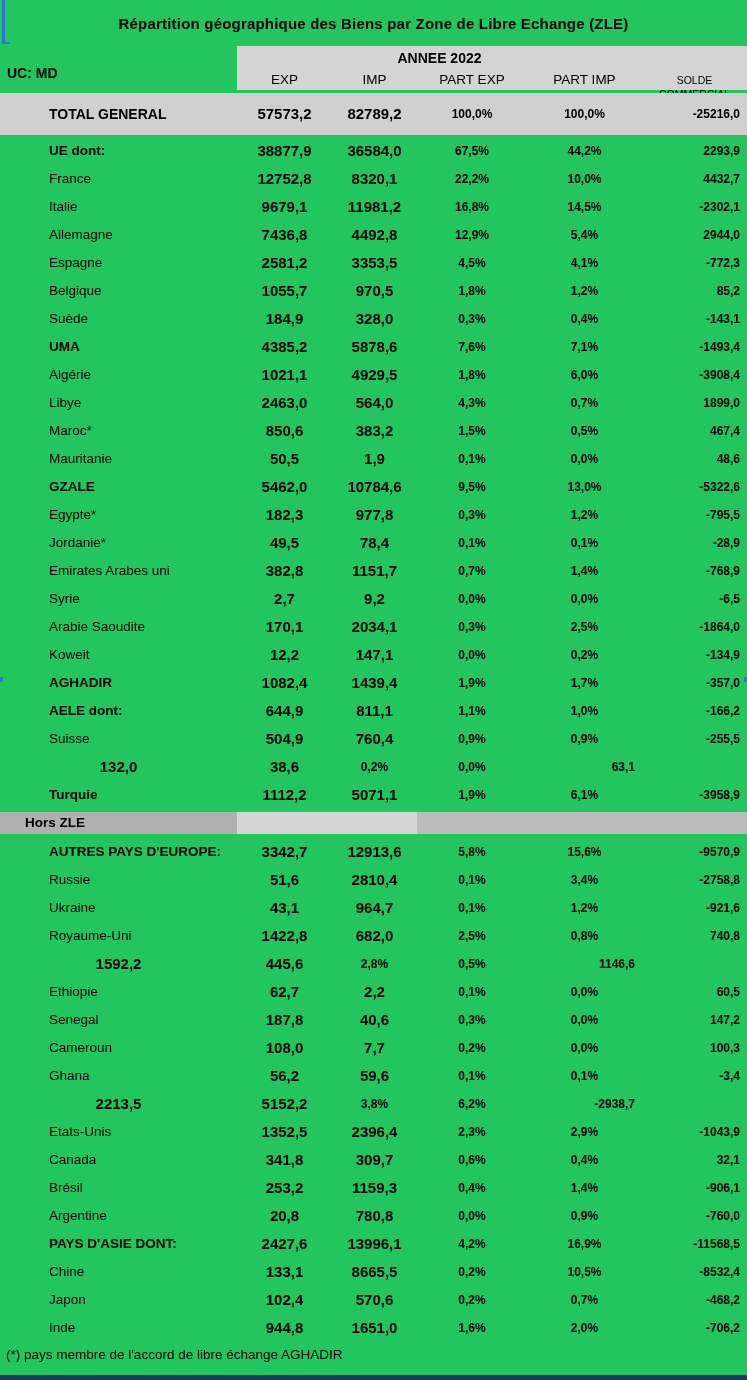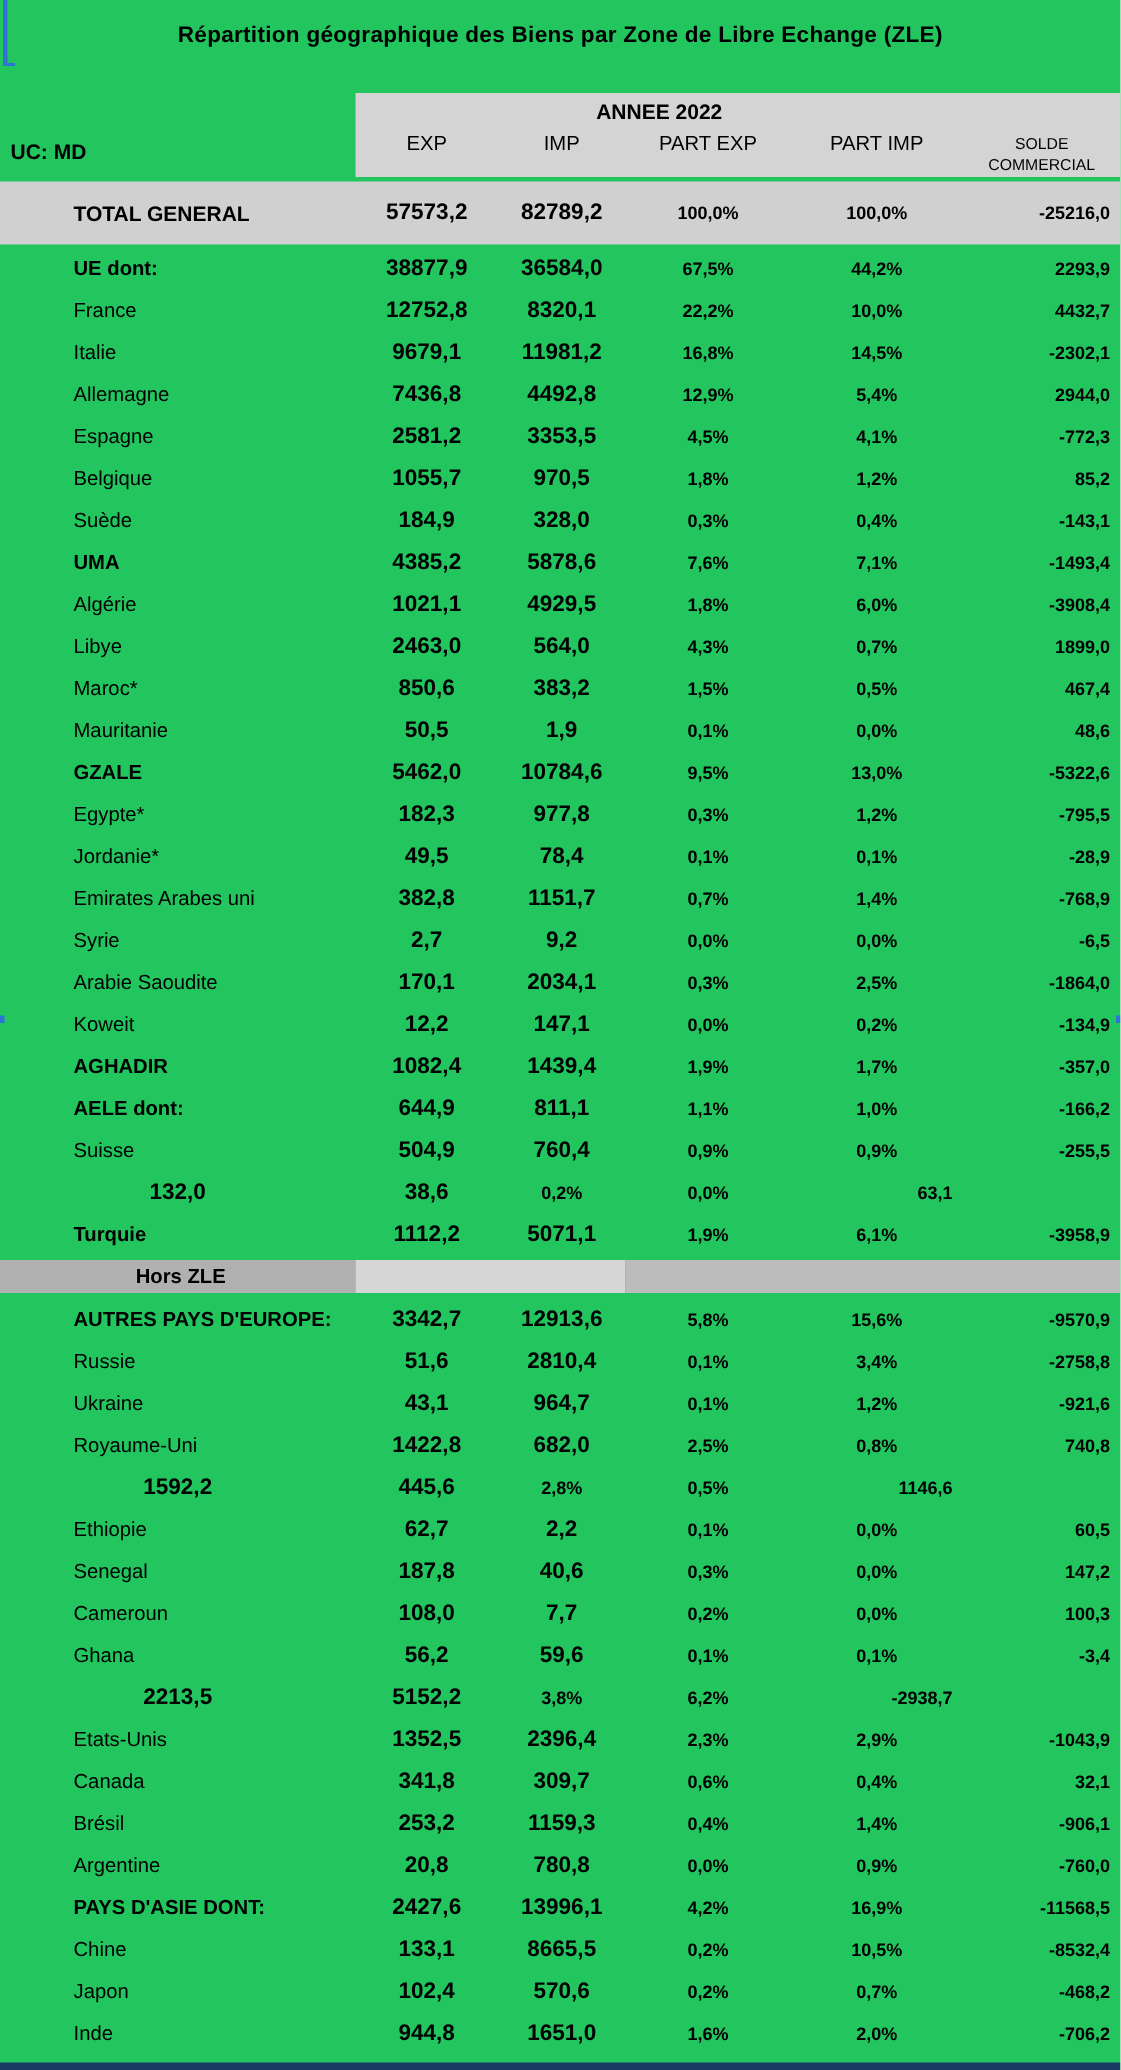--- a/index.html
+++ b/index.html
@@ -7,42 +7,42 @@
   body { width: 747px; font-family: "Liberation Sans", sans-serif; color: #000; }
   .page { position: relative; width: 747px; height: 1380px; background: #22c55e; overflow: hidden; }
 
   
   .title-area { position: relative; height: 46px; display: flex; align-items: center; justify-content: center; }
   .blue-line { position: absolute; left: 2px; top: 0; width: 3px; height: 44px; background: #2e74d6; }
   .blue-line::after { content: ""; position: absolute; left: 0; bottom: 0; width: 8px; height: 2px; background: #2e74d6; }
   .title { font-weight: bold; font-size: 15px; letter-spacing: .2px; }
 
   
-  .header-block { position: relative; height: 56px; margin-top: 16px; }
+  .header-block { position: relative; height: 44px; }
   .uc { position: absolute; left: 7px; bottom: 9px; font-weight: bold; font-size: 14px; }
   .year-box { position: absolute; left: 237px; right: 0; top: 0; bottom: 0; background: #d4d4d4; }
   .annee { position: absolute; left: 0; top: 4px; width: 405px; text-align: center; font-weight: bold; font-size: 14px; }
   .colheads { position: absolute; left: 0; right: 0; top: 25px; display: grid; grid-template-columns: 95px 85px 110px 115px 105px; }
   .ch { text-align: center; font-weight: normal; font-size: 13.5px; line-height: 17px; }
   .ch.solde { font-size: 10.5px; line-height: 14px; padding: 2px 14px 0 14px; }
 
   
   .tbl { position: relative; }
   .row { display: grid; grid-template-columns: 237px 95px 85px 110px 115px 1fr; height: 28px; line-height: 28px; }
   .cell-label { padding-left: 21px; font-size: 13.5px; white-space: nowrap; overflow: hidden; margin-left: 28px; }
   .row.group .cell-label { font-weight: bold; }
   .num-big   { font-weight: bold; font-size: 15px; text-align: center; }
   .num-small { font-weight: bold; font-size: 12px; text-align: center; }
   .cell-solde{ font-weight: bold; font-size: 12px; text-align: right; padding-right: 7px; }
 
   .row.total { background: #d0d0d0; height: 42px; line-height: 42px; margin: 3px 0 2px 0; }
   .row.total .cell-label { font-weight: bold; font-size: 14px; }
 
   .row.section { height: 22px; line-height: 22px; margin: 3px 0 4px 0; }
-  .row.section .seg-label { grid-column: 1; background: #b0b0b0; font-weight: bold; font-size: 13.5px; padding-left: 4px; text-align: center; }
+  .row.section .seg-label { grid-column: 1; background: #b0b0b0; font-weight: bold; font-size: 13.5px; padding-left: 25px; }
   .row.section .seg-mid   { grid-column: 2 / span 2; background: #d6d6d6; }
   .row.section .seg-right { grid-column: 4 / span 3; background: #bcbcbc; }
 
   
   .footnote { padding: 3px 0 0 6px; font-size: 13.5px; line-height: 20px; }
 
   
   .tick { position: absolute; width: 3px; height: 5px; background: #2e74d6; top: 677px; }
   .tick.left { left: 0; } .tick.right { right: 0; }
   .bottom-bar { position: absolute; left: 0; bottom: 0; width: 100%; height: 5px; background: #1b3a63; }

